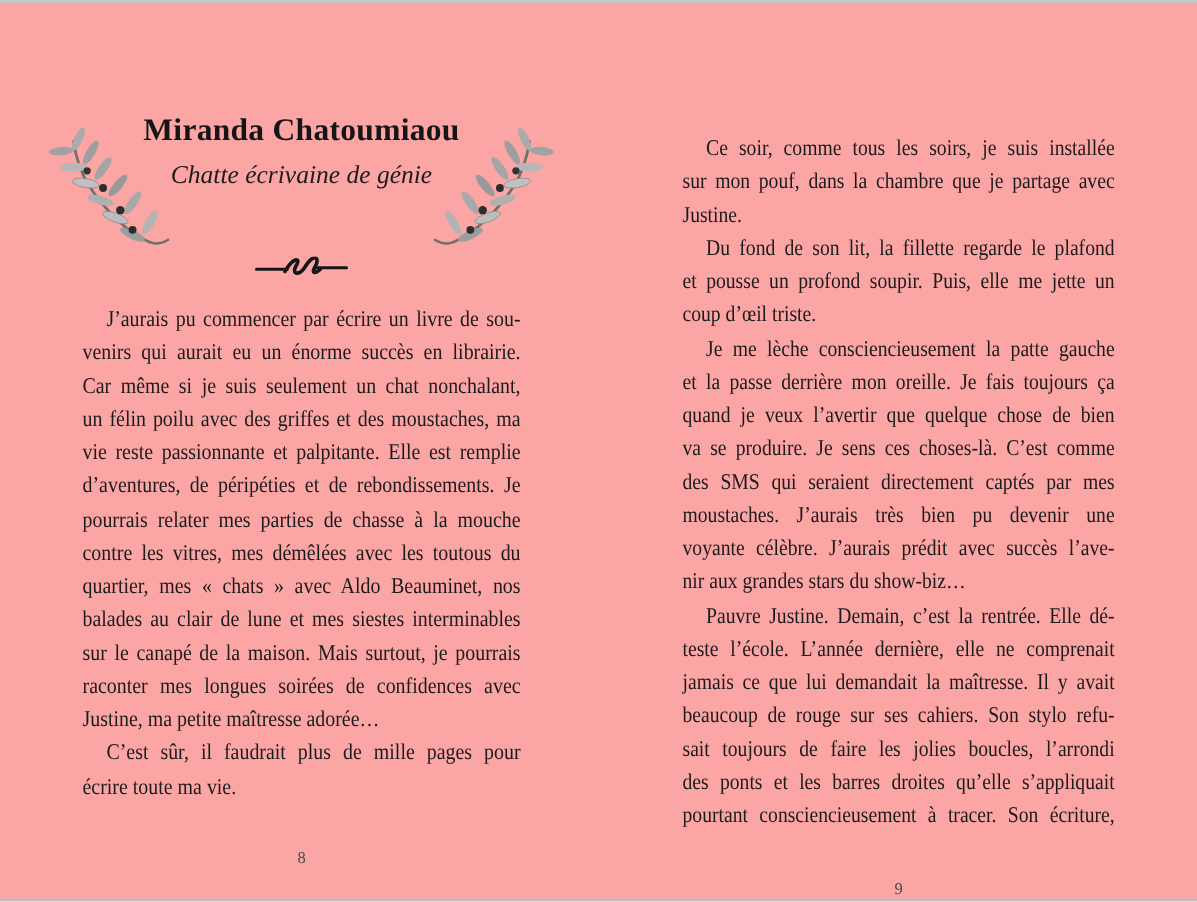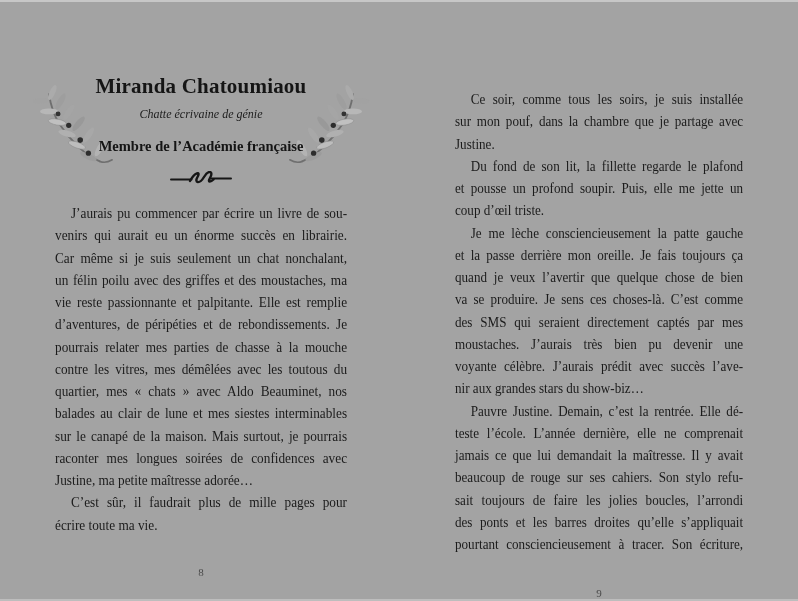--- a/index.html
+++ b/index.html
@@ -1,33 +1,33 @@
 <!DOCTYPE html>
 <html><head>
 <meta charset="utf-8">
 <style>
   html,body { margin:0; padding:0; background:#ffffff; }
   .spread {
     position:relative; width:798px; height:601px;
-    background:#a3a3a3; overflow:hidden;
+    background:#fca5a5; overflow:hidden;
     font-family:"Liberation Serif","DejaVu Serif",serif;
     color:#1b1b1b;
   }
   .edge { position:absolute; left:0; right:0; height:2px; background:#c7c7c7; }
   .edge.top { top:0; }
   .edge.bottom { bottom:0; background:#bdbdbd; }
 
   .page { position:absolute; top:0; height:601px; }
   .page-left  { left:55px;  width:292px; }
   .page-right { left:455px; width:288px;margin-top:21px; }
 
   
   .hdr-title, .hdr-sub, .hdr-aff { position:absolute; left:0; right:0; text-align:center; white-space:nowrap; }
   .hdr-title { top:74px;  font-size:21px;   font-weight:bold; letter-spacing:.2px; color:#151515; }
-  .hdr-sub   { top:107px; font-size:12px; font-style:italic; color:#1c1c1c; }
+  .hdr-sub   { top:107px; font-size:17px; font-style:italic; color:#1c1c1c; }
   .hdr-aff   { top:138px; font-size:14.5px; font-weight:bold; color:#151515; }
 
   .branch { position:absolute; width:82px; height:86px; }
   .branch-left  { left:-24px; top:84px; }
   .branch-right { right:-24px; top:84px; transform:scaleX(-1); }
 
   .divider { position:absolute; top:171px; left:50%; margin-left:-31px; width:62px; height:15px; }
 
   
   .body { position:absolute; left:0; width:330px; transform-origin:0 0; font-size:15px; line-height:22.25px; }
@@ -77,21 +77,20 @@
   <div class="page page-left">
     <svg class="branch branch-left" viewBox="0 0 100 92">
       <use href="#olive-branch"></use>
     </svg>
     <svg class="branch branch-right" viewBox="0 0 100 92">
       <use href="#olive-branch"></use>
     </svg>
 
     <div class="hdr-title">Miranda Chatoumiaou</div>
     <div class="hdr-sub">Chatte écrivaine de génie</div>
-    <div class="hdr-aff">Membre de l’Académie française</div>
 
     <svg class="divider" viewBox="0 0 62 15">
       <path d="M1,8.5 H21.5" fill="none" stroke="#161616" stroke-width="2" stroke-linecap="round"></path>
       <path d="M40.5,7.5 H61" fill="none" stroke="#161616" stroke-width="2" stroke-linecap="round"></path>
       <path d="M20,10 C25,1 31,0 27.5,6 C24,12 29.5,13.5 34,6 C38.5,-1.5 44,0 40,7 C37,12 41,11 43.5,8.5" fill="none" stroke="#161616" stroke-width="2.4" stroke-linecap="round"></path>
     </svg>
 
     <div class="body body-left" id="left-body">
         <div class="line indent">J’aurais pu commencer par écrire un livre de sou-</div>
         <div class="line">venirs qui aurait eu un énorme succès en librairie.</div>

